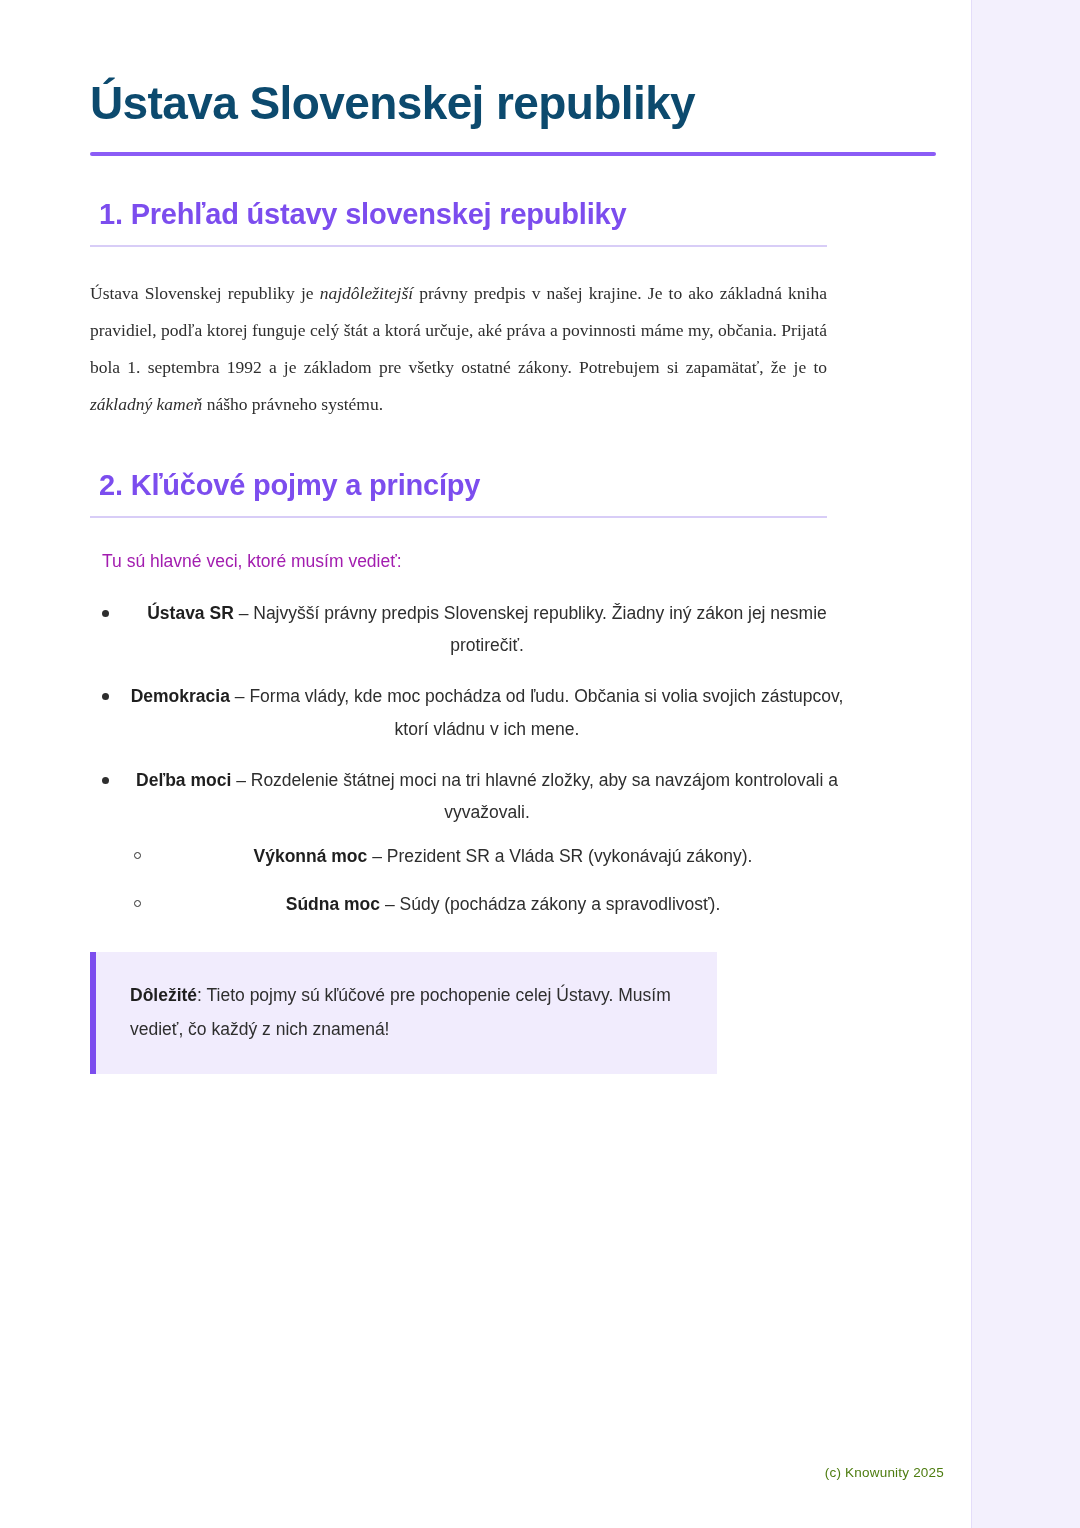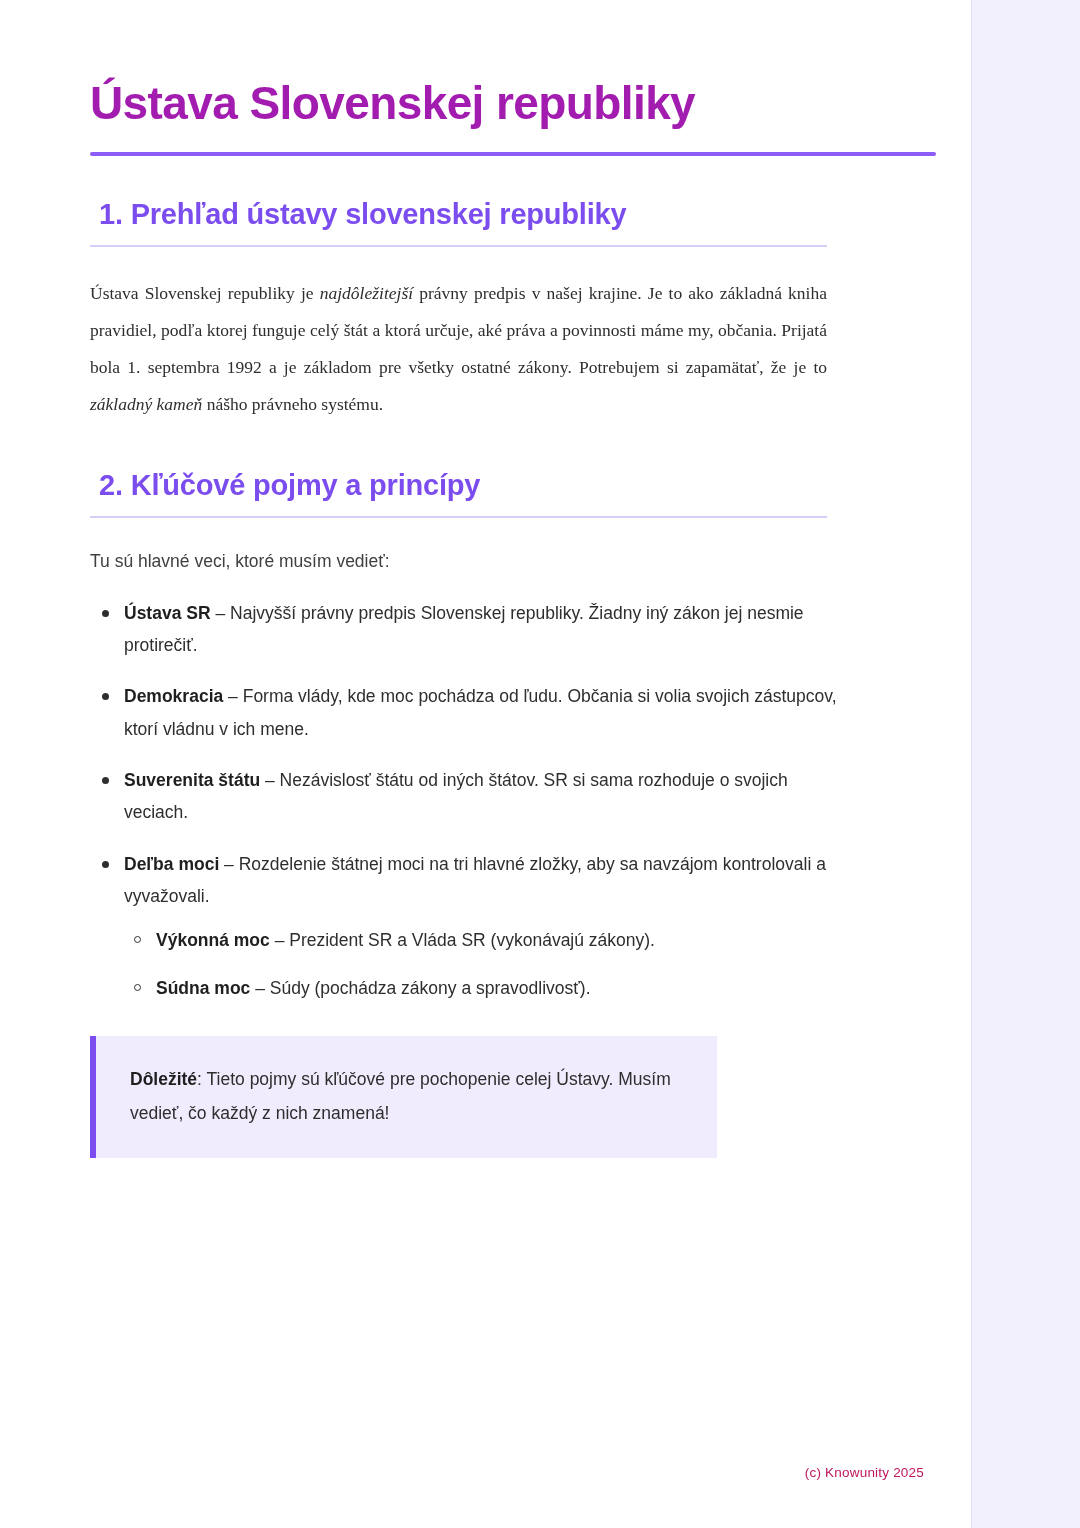--- a/index.html
+++ b/index.html
@@ -36,21 +36,21 @@
     top: 0;
     width: 850px;
     height: 100%;
     box-sizing: border-box;
     padding-top: 78px;
   }
   h1.doc-title {
     font-size: 46px;
     line-height: 1.12;
     font-weight: 700;
-    color: #a21caf;
+    color: #0c4a6e;
     margin: 0 0 22px 0;
     letter-spacing: -0.6px;
   }
   .title-rule {
     height: 4px;
     background: #8b5cf6;
     width: 846px;
     margin: 0 0 42px 0;
     border-radius: 2px;
   }
@@ -78,36 +78,37 @@
   p.body-text.lead {
     margin-bottom: 0;
     font-family: Liberation Serif, serif;
   }
   .section-block {
     margin-bottom: 38px;
   }
   .intro-line {
     font-size: 17.5px;
     line-height: 1.75;
-    margin: 0 0 20px 0;
-    color: #404040;
+    margin: 0 0 20px 12px;
+    color: #a21caf;
   }
   ul.bullets {
     list-style: none;
     margin: 0;
     padding: 0;
     width: 760px;
   }
   ul.bullets > li {
     position: relative;
     padding-left: 34px;
     margin-bottom: 19px;
     font-size: 17.5px;
     line-height: 1.85;
     color: #2e2e2e;
+    text-align: center;
   }
   ul.bullets > li::before {
     content: "";
     position: absolute;
     left: 12px;
     top: 13px;
     width: 7px;
     height: 7px;
     border-radius: 50%;
     background: #2e2e2e;
@@ -153,24 +154,24 @@
     padding: 26px 30px 28px 34px;
     font-size: 17.5px;
     line-height: 1.95;
     color: #2e2e2e;
   }
   .callout .term {
     font-weight: 700;
   }
   .footer {
     position: absolute;
-    right: 156px;
+    right: 136px;
     bottom: 48px;
     font-size: 13.5px;
-    color: #be185d;
+    color: #4d7c0f;
     letter-spacing: 0.2px;
   }
 </style>
 </head>
 <body>
 
 <div class="page">
 
   <div class="right-band"></div>
 
@@ -189,23 +190,20 @@
       <h2 class="section-title">2. Kľúčové pojmy a princípy</h2>
       <div class="section-rule"></div>
       <p class="intro-line">Tu sú hlavné veci, ktoré musím vedieť:</p>
 
       <ul class="bullets">
         <li>
           <span class="term">Ústava SR</span><span> – Najvyšší právny predpis Slovenskej republiky. Žiadny iný zákon jej nesmie protirečiť.</span>
         </li>
         <li>
           <span class="term">Demokracia</span><span> – Forma vlády, kde moc pochádza od ľudu. Občania si volia svojich zástupcov, ktorí vládnu v ich mene.</span>
-        </li>
-        <li>
-          <span class="term">Suverenita štátu</span><span> – Nezávislosť štátu od iných štátov. SR si sama rozhoduje o svojich veciach.</span>
         </li>
         <li>
           <span class="term">Deľba moci</span><span> – Rozdelenie štátnej moci na tri hlavné zložky, aby sa navzájom kontrolovali a vyvažovali.</span>
           <ul class="subbullets">
             <li>
               <span class="term">Výkonná moc</span><span> – Prezident SR a Vláda SR (vykonávajú zákony).</span>
             </li>
             <li>
               <span class="term">Súdna moc</span><span> – Súdy (pochádza zákony a spravodlivosť).</span>
             </li>

